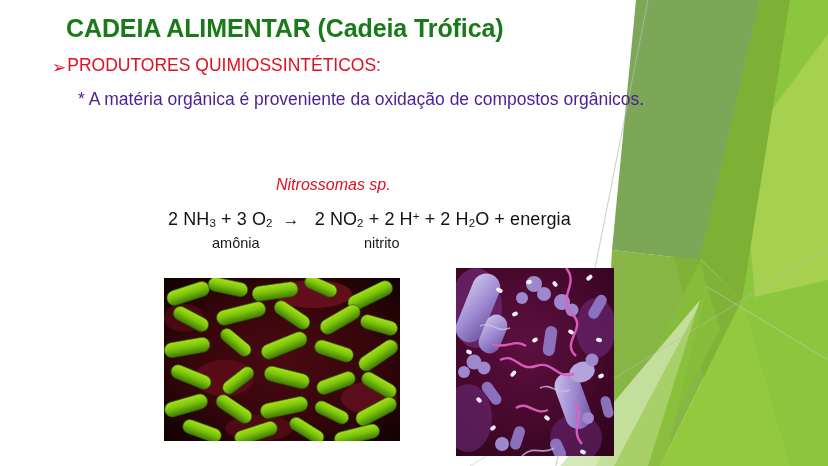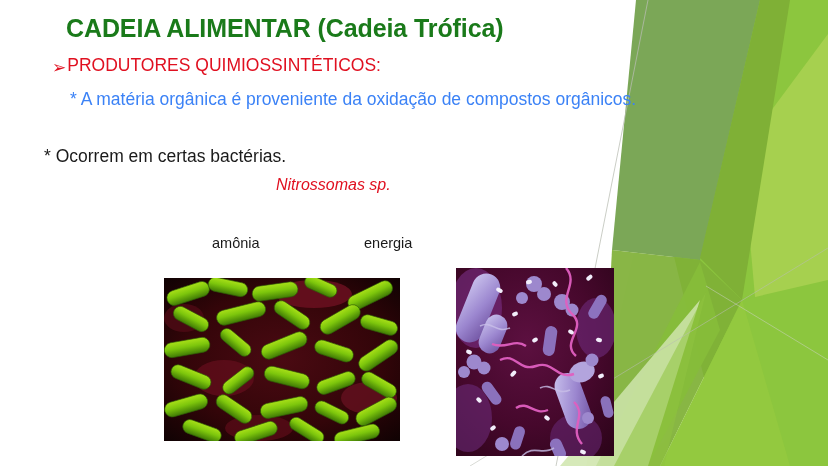--- a/index.html
+++ b/index.html
@@ -29,22 +29,22 @@
     display:flex; align-items:flex-start;
     white-space:nowrap;
   }
   .bullet-marker {
     color:#e01020; font-size:17px; line-height:1;
     margin-top:3px; margin-right:1px;
   }
   .bullet-text { font-size:17.5px; color:#e01020; line-height:1.1;text-align:right; }
 
   .para {
-    position:absolute; left:36px; top:86px; width:670px;
-    font-size:17.5px; color:#3b82f6; line-height:1.52;
+    position:absolute; left:44px; top:86px; width:670px;
+    font-size:17.5px; color:#4c1d95; line-height:1.52;
   }
   .para .ind { display:inline-block; width:34px; }
 
   .para2 {
     position:absolute; left:44px; top:143px; width:670px;
     font-size:17.5px; color:#1a1a1a; line-height:1.52;
   }
 
   .species {
     position:absolute; left:276px; top:176px;
@@ -112,27 +112,29 @@
   <div class="content">
     <div class="title">CADEIA ALIMENTAR (Cadeia Trófica)</div>
 
     <div class="bullet-row">
       <span class="bullet-marker">➢</span>
       <span class="bullet-text">PRODUTORES QUIMIOSSINTÉTICOS:</span>
     </div>
 
     <div class="para"><span class="ind"></span><span>* A matéria orgânica é proveniente da oxidação de compostos orgânicos.</span></div>
 
-    <div class="para2"><span class="ind"></span><span>* Ocorrem em certas bactérias.</span></div>
 
     <div class="species">Nitrossomas sp.</div>
 
+    <div class="equation">
+      <span>2 NH<sub>3</sub> + 3 O<sub>2</sub></span><span class="arrow">→</span><span class="sp"></span><span>2 NO<sub>2</sub> + 2 H<sup>+</sup> + 2 H<sub>2</sub>O + energia</span>
+    </div>
 
     <div class="lbl-left">amônia</div>
-    <div class="lbl-right">energia</div>
+    <div class="lbl-right">nitrito</div>
   </div>
 
   <div class="photo" id="photo-green">
     <svg width="236" height="163" viewBox="0 0 236 163" xmlns="http://www.w3.org/2000/svg">
       <defs>
         <linearGradient id="rodG" x1="0" y1="0" x2="0" y2="1">
           <stop offset="0%" stop-color="#a8e018"></stop>
           <stop offset="45%" stop-color="#7dc60c"></stop>
           <stop offset="100%" stop-color="#3f7a05"></stop>
         </linearGradient>

